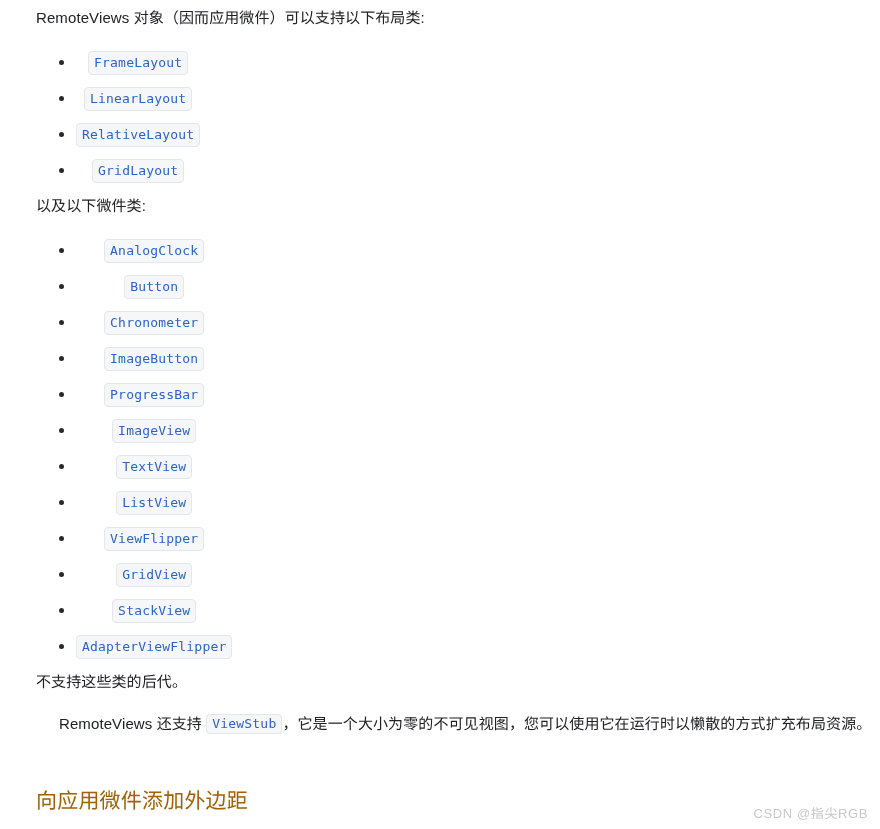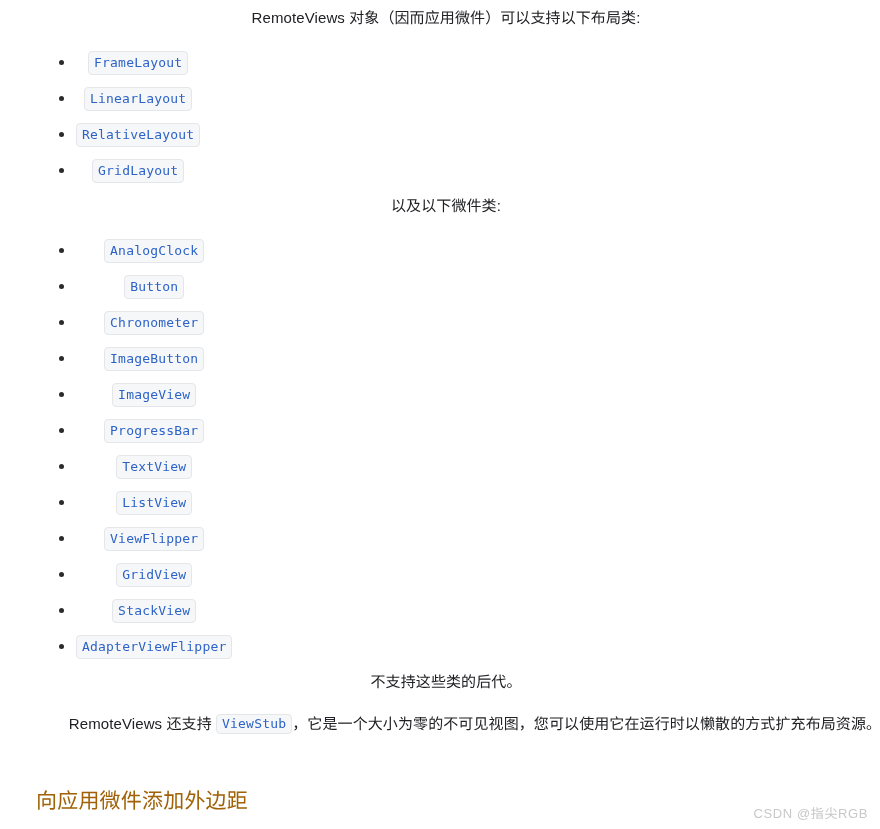--- a/index.html
+++ b/index.html
@@ -27,21 +27,20 @@
   }
 
   
   .para {
     margin: 0;
     padding: 0;
     font-size: 15px;
     line-height: 28px;
     color: #202124;
     letter-spacing: 0.1px;
-    text-align: center;
   }
 
   .p-intro {
     position: absolute;
     left: 36px;
     top: 4px;
     width: 820px;
   }
 
   .p-widgets-intro {
@@ -185,28 +184,28 @@
     <li>
       <span class="bullet"></span>
       <code class="chip">Chronometer</code>
     </li>
     <li>
       <span class="bullet"></span>
       <code class="chip">ImageButton</code>
     </li>
     <li>
       <span class="bullet"></span>
+      <code class="chip">ProgressBar</code>
+    </li>
+    <li>
+      <span class="bullet"></span>
       <code class="chip">ImageView</code>
     </li>
     <li>
       <span class="bullet"></span>
-      <code class="chip">ProgressBar</code>
-    </li>
-    <li>
-      <span class="bullet"></span>
       <code class="chip">TextView</code>
     </li>
     <li>
       <span class="bullet"></span>
       <code class="chip">ListView</code>
     </li>
     <li>
       <span class="bullet"></span>
       <code class="chip">ViewFlipper</code>
     </li>

